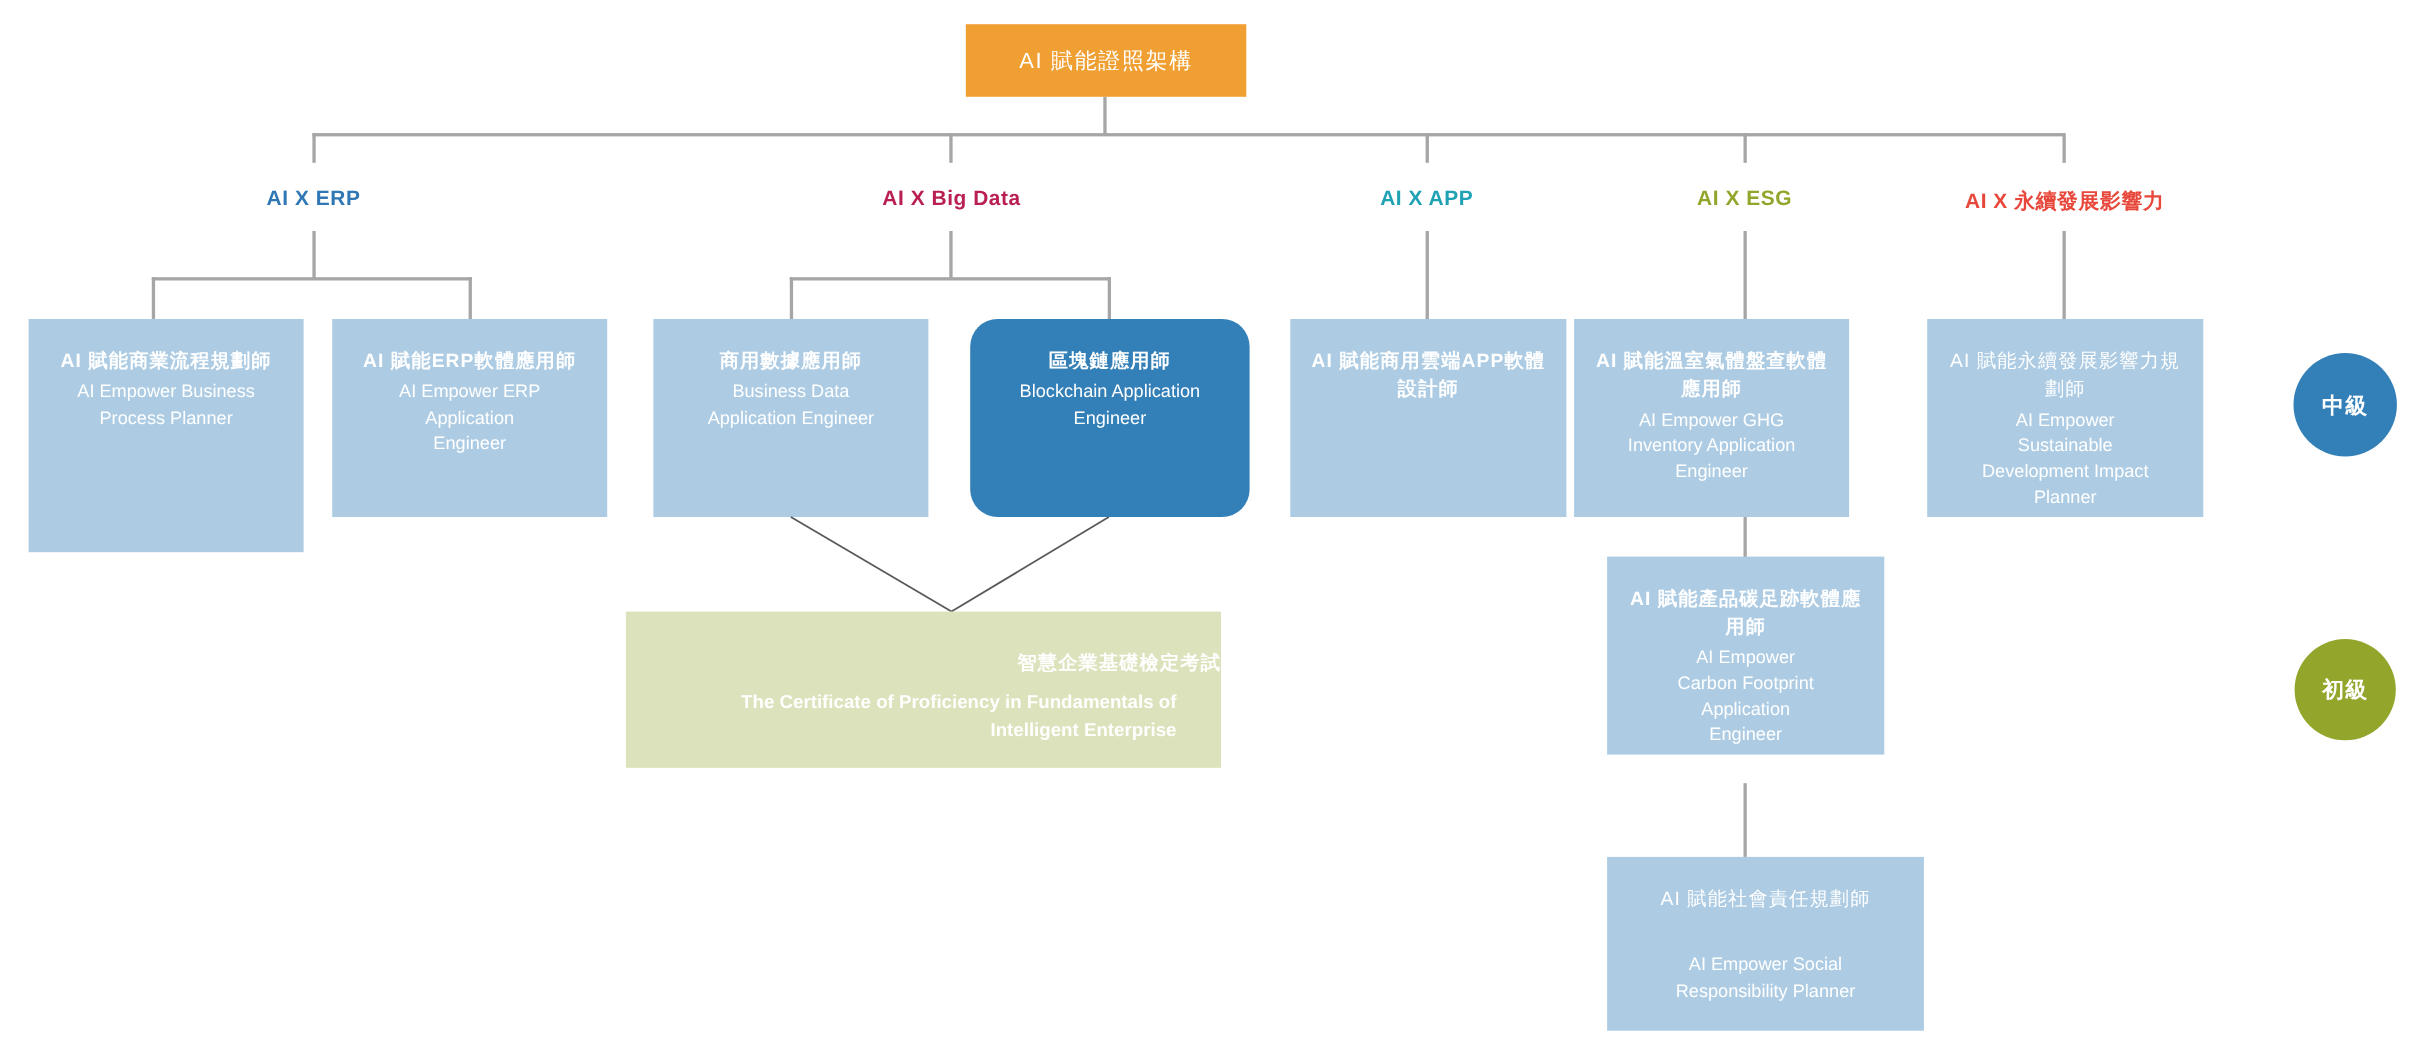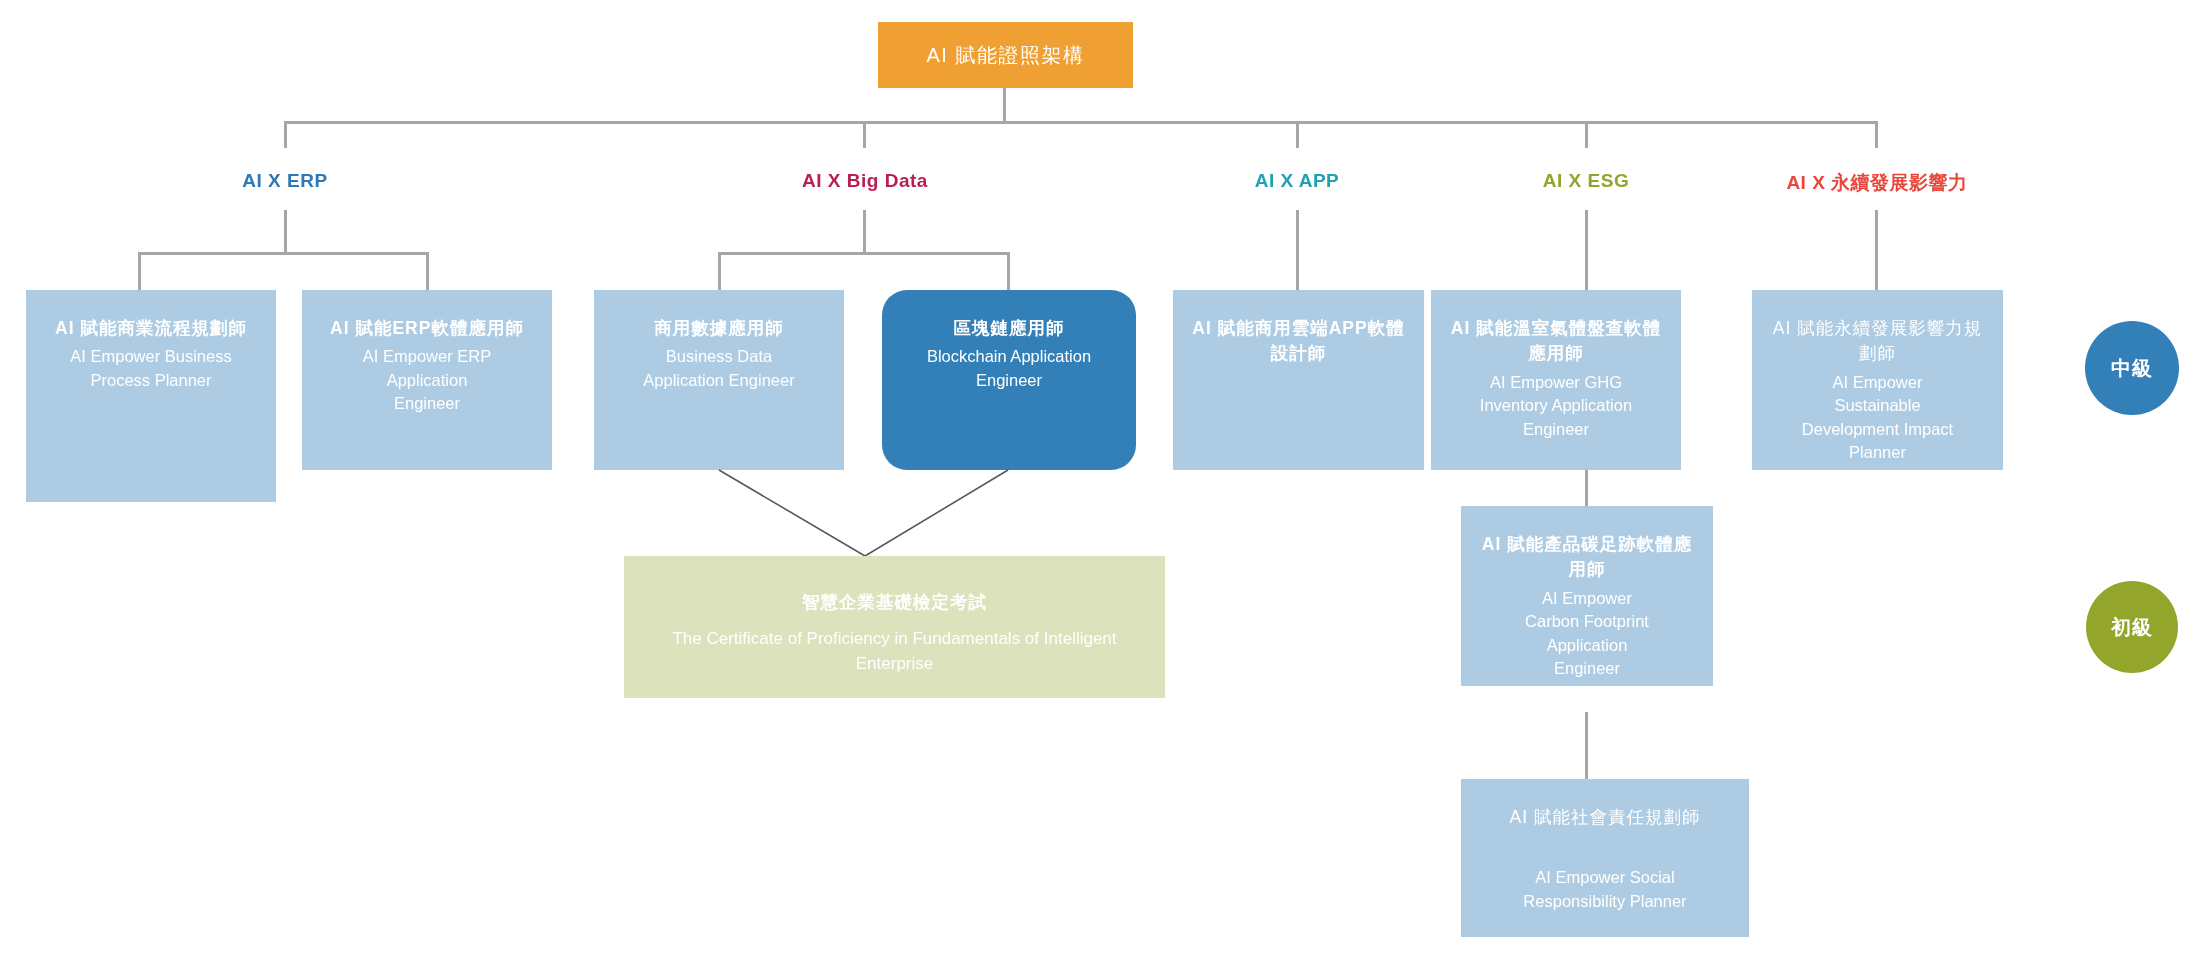--- a/index.html
+++ b/index.html
@@ -31,26 +31,26 @@
     position:absolute;box-sizing:border-box;padding:26px 18px 0;
     text-align:center;color:#ffffff;
   }
   .card-light{background:var(--card-light);}
   .card-dark{background:var(--card-dark);}
   .zh{font-size:17.5px;font-weight:700;line-height:1.45;letter-spacing:1px;margin:0 auto;}
   .zh.regular{font-weight:400;}
   .en{font-size:16.5px;font-weight:400;line-height:1.42;margin:4px auto 0;}
   
   .exam-node{
-    position:absolute;left:624px;top:556px;width:541px;height:142px;
+    position:absolute;left:569px;top:556px;width:541px;height:142px;
     box-sizing:border-box;background:var(--exam-green);color:#ffffff;
-    text-align:center;padding-top:34px;
+    text-align:right;padding-top:34px;
   }
   .exam-node .zh{font-size:17.5px;}
-  .exam-node .en{font-size:17px;margin-top:12px;max-width:460px;}
+  .exam-node .en{font-size:17px;margin-top:12px;max-width:460px;font-weight:bold;}
   
   .level-badge{
     position:absolute;border-radius:50%;color:#fff;font-size:20px;font-weight:700;
     display:flex;align-items:center;justify-content:center;letter-spacing:1px;
   }
   .level-intermediate{left:2085px;top:321px;width:94px;height:94px;background:var(--level-intermediate);}
   .level-beginner{left:2086px;top:581px;width:92px;height:92px;background:var(--level-beginner);}
   
   .diag{position:absolute;left:594px;top:469px;}
   .diag line{stroke:var(--diagonal);stroke-width:1.6;}

